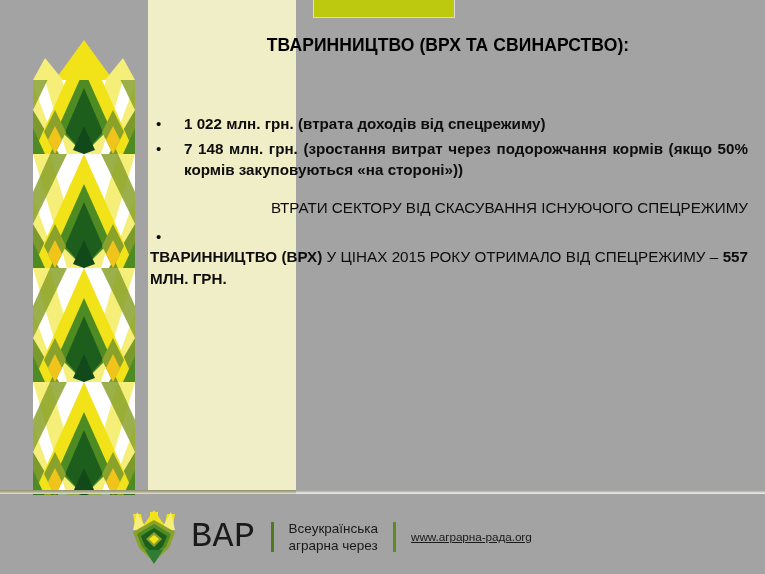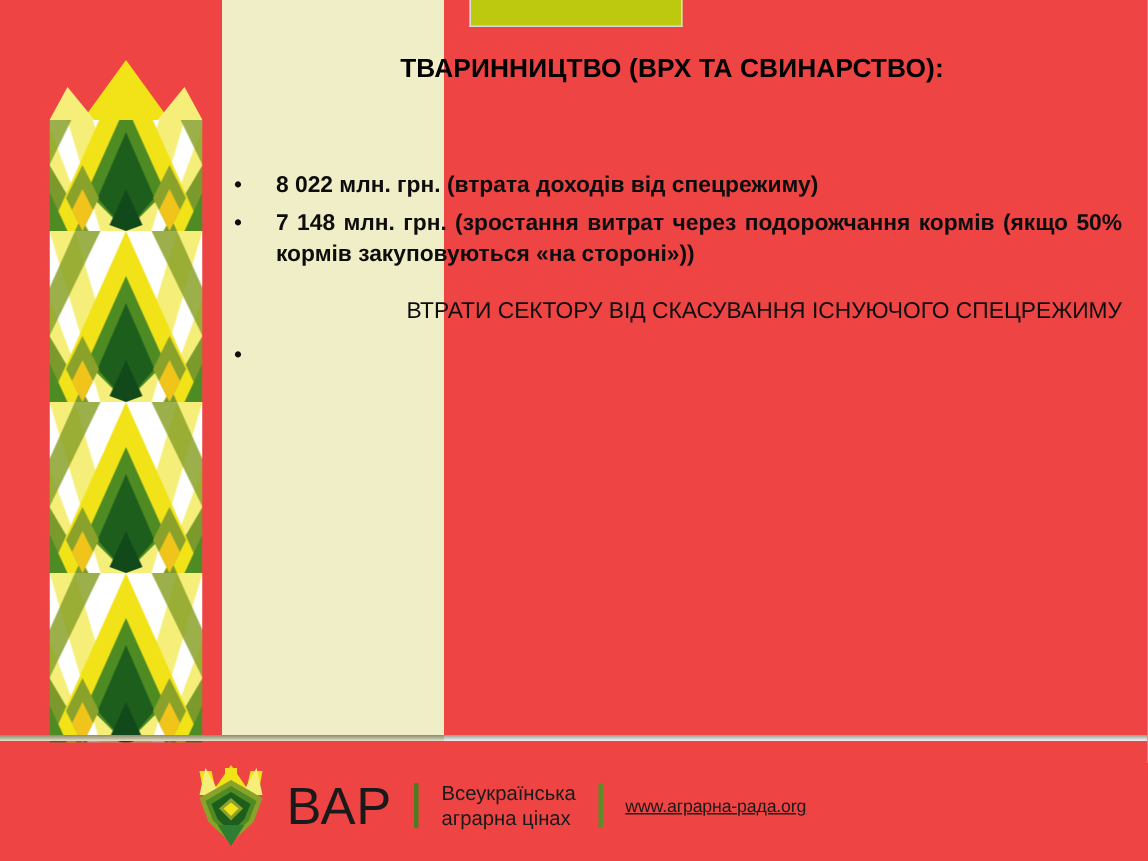--- a/index.html
+++ b/index.html
@@ -10,21 +10,21 @@
     width: 765px;
     height: 574px;
     background: #ffffff;
     font-family: "Liberation Sans", sans-serif;
     overflow: hidden;
   }
   #slide {
     position: relative;
     width: 765px;
     height: 574px;
-    background: #ef4444;
+    background: #a3a3a3;
     overflow: hidden;
   }
 
   
   #band {
     position: absolute;
     left: 148px;
     top: 0;
     width: 148px;
     height: 491px;
@@ -151,21 +151,21 @@
     flex: 0 0 auto;
   }
   #logo-mark svg { display: block; width: 100%; height: 100%; }
   #logo-word {
     font-size: 35px;
     font-weight: normal;
     letter-spacing: 0.5px;
     color: #1a1a1a;
     margin-left: 14px;
     line-height: 1;
-    font-family: Liberation Sans, sans-serif;
+    font-family: Liberation Mono, monospace;
   }
   .vrule {
     width: 3px;
     height: 30px;
     background: #4f7a1e;
     margin: 0 15px;
     flex: 0 0 auto;
   }
   .vrule.thin {
     background: #5f8a28;
@@ -240,35 +240,36 @@
   </div>
 
   <div id="title">
     <span class="tline">ТВАРИННИЦТВО (ВРХ ТА СВИНАРСТВО):</span>
   </div>
 
   <div id="body">
 
 
     <ul class="bullets">
-      <li><span class="bdot">•</span><span>8 022 млн. грн. (втрата доходів від спецрежиму)</span></li>
+      <li><span class="bdot">•</span><span>1 022 млн. грн. (втрата доходів від спецрежиму)</span></li>
       <li><span class="bdot">•</span><span>7 148 млн. грн. (зростання витрат через подорожчання кормів (якщо 50% кормів закуповуються «на стороні»))</span></li>
     </ul>
 
     <div class="gap-sm"></div>
 
     <p class="para nojust">ВТРАТИ СЕКТОРУ ВІД СКАСУВАННЯ ІСНУЮЧОГО СПЕЦРЕЖИМУ</p>
 
 
     <ul class="bullets">
       <li><span class="bdot">•</span></li>
     </ul>
 
     <div class="gap-md"></div>
 
+    <p class="para"><b>ТВАРИННИЦТВО (ВРХ)</b><span> У ЦІНАХ 2015 РОКУ ОТРИМАЛО ВІД СПЕЦРЕЖИМУ – </span><b>557 МЛН. ГРН.</b></p>
 
   </div>
 
   <div id="divider">
     <div class="dleft"></div>
   </div>
 
   <div id="footer">
     <div id="footer-inner">
 
@@ -291,21 +292,21 @@
 
           <polygon points="14,40 32,40 23,54" fill="#2f7d32"></polygon>
         </svg>
       </div>
 
       <div id="logo-word">ВАР</div>
 
       <div class="vrule"></div>
 
       <div id="org-name">Всеукраїнська
-аграрна цінах</div>
+аграрна через</div>
 
       <div class="vrule thin"></div>
 
       <div id="site-url">www.аграрна-рада.org</div>
 
     </div>
   </div>
 
 </div>
 

